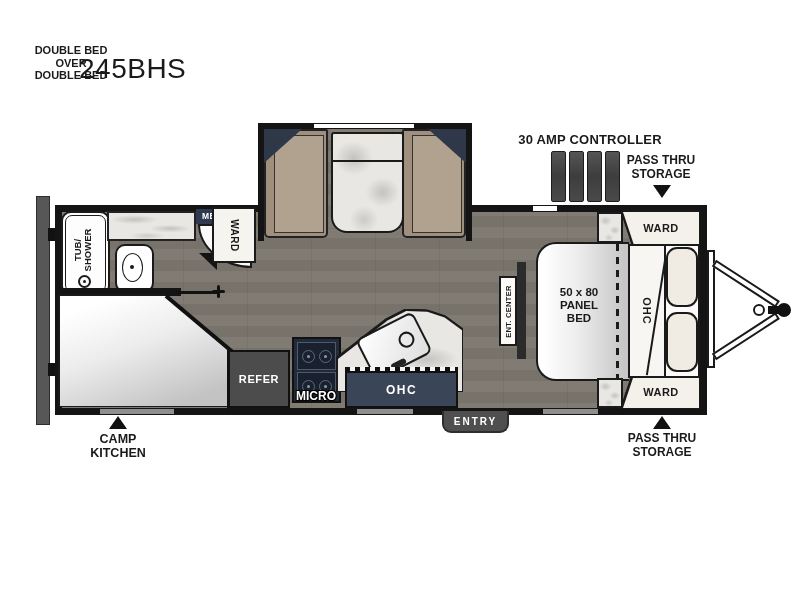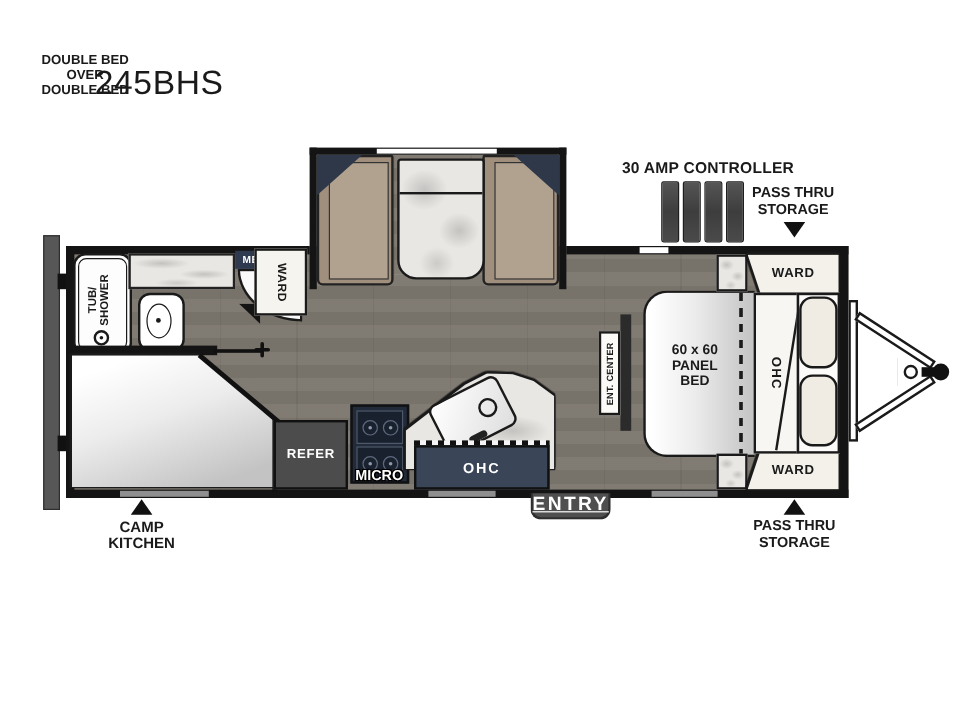--- a/index.html
+++ b/index.html
@@ -104,22 +104,22 @@
   #counter-k{width:100%;height:100%;clip-path:polygon(0 60%,40% 12%,55% 0,72% 1%,86% 8%,100% 24%,100% 100%,0 100%);}
   #sink-k{left:362px;top:323px;width:60px;height:42px;transform:rotate(-27deg);
           background:linear-gradient(135deg,#ffffff,#dedede);border:2.5px solid #1a1a1a;border-radius:7px;}
   #sink-k-drain{left:36px;top:13px;width:12px;height:12px;border:2px solid #1a1a1a;border-radius:50%;}
   #sink-k-faucet{left:18px;top:36px;width:16px;height:6px;background:#222;border-radius:3px;}
   #dash-strip{left:345px;top:367px;width:113px;height:5px;
               background:repeating-linear-gradient(90deg,#111 0 5px,#f5f5f5 5px 10px);}
   #ohc-k{left:345px;top:371px;width:113px;height:37px;background:#3a4557;border:2px solid #111;
          color:#fff;font-size:12px;font-weight:700;letter-spacing:1.5px;display:flex;align-items:center;justify-content:center;box-sizing:border-box;}
   #entry-tab{left:442px;top:411px;width:67px;height:22px;background:#4f4f4f;border:2px solid #2e2e2e;border-top:none;
-             border-radius:0 0 9px 9px;color:#fff;font-size:16px;font-weight:700;letter-spacing:2px;
-             display:flex;align-items:center;justify-content:center;box-sizing:border-box;text-decoration:underline;}
+             border-radius:0 0 9px 9px;color:#fff;font-size:10px;font-weight:700;letter-spacing:2px;
+             display:flex;align-items:center;justify-content:center;box-sizing:border-box;}
   
   #entc-bar{left:517px;top:262px;width:9px;height:97px;background:#2b2b2b;}
   #entc-box{left:499px;top:276px;width:18px;height:70px;background:#fbfaf7;border:2px solid #1a1a1a;
             display:flex;align-items:center;justify-content:center;box-sizing:border-box;}
   #entc-box span{transform:rotate(-90deg);font-size:7.5px;font-weight:700;white-space:nowrap;letter-spacing:.3px;}
   #bed-queen{left:536px;top:242px;width:93px;height:139px;border:2.5px solid #1a1a1a;border-right:none;
              border-radius:20px 0 0 20px;background:linear-gradient(90deg,#ffffff 5%,#ececec 45%,#c6c6c6 95%);box-sizing:border-box;}
   #qbed-text{left:536px;top:286px;width:86px;font-size:11.5px;line-height:13px;}
   #dash-line{left:616px;top:244px;width:3px;height:135px;
              background:repeating-linear-gradient(180deg,#1a1a1a 0 7px,rgba(0,0,0,0) 7px 13px);}
@@ -287,21 +287,21 @@
   <div class="abs" id="entry-tab">
     <span>ENTRY</span>
   </div>
 
   <div class="abs" id="entc-bar"></div>
   <div class="abs" id="entc-box">
     <span>ENT. CENTER</span>
   </div>
   <div class="abs" id="bed-queen"></div>
   <div class="abs lbl" id="qbed-text">
-    <div>60 x 60</div>
+    <div>50 x 80</div>
     <div>PANEL</div>
     <div>BED</div>
   </div>
   <div class="abs" id="dash-line"></div>
   <div class="abs marble nightstand" id="ns-top"></div>
   <div class="abs marble nightstand" id="ns-bot"></div>
   <div class="abs outline ward-wrap" id="ward-top-wrap">
     <div class="ward-shape" id="ward-top-shape">WARD</div>
   </div>
   <div class="abs outline ward-wrap" id="ward-bot-wrap">

